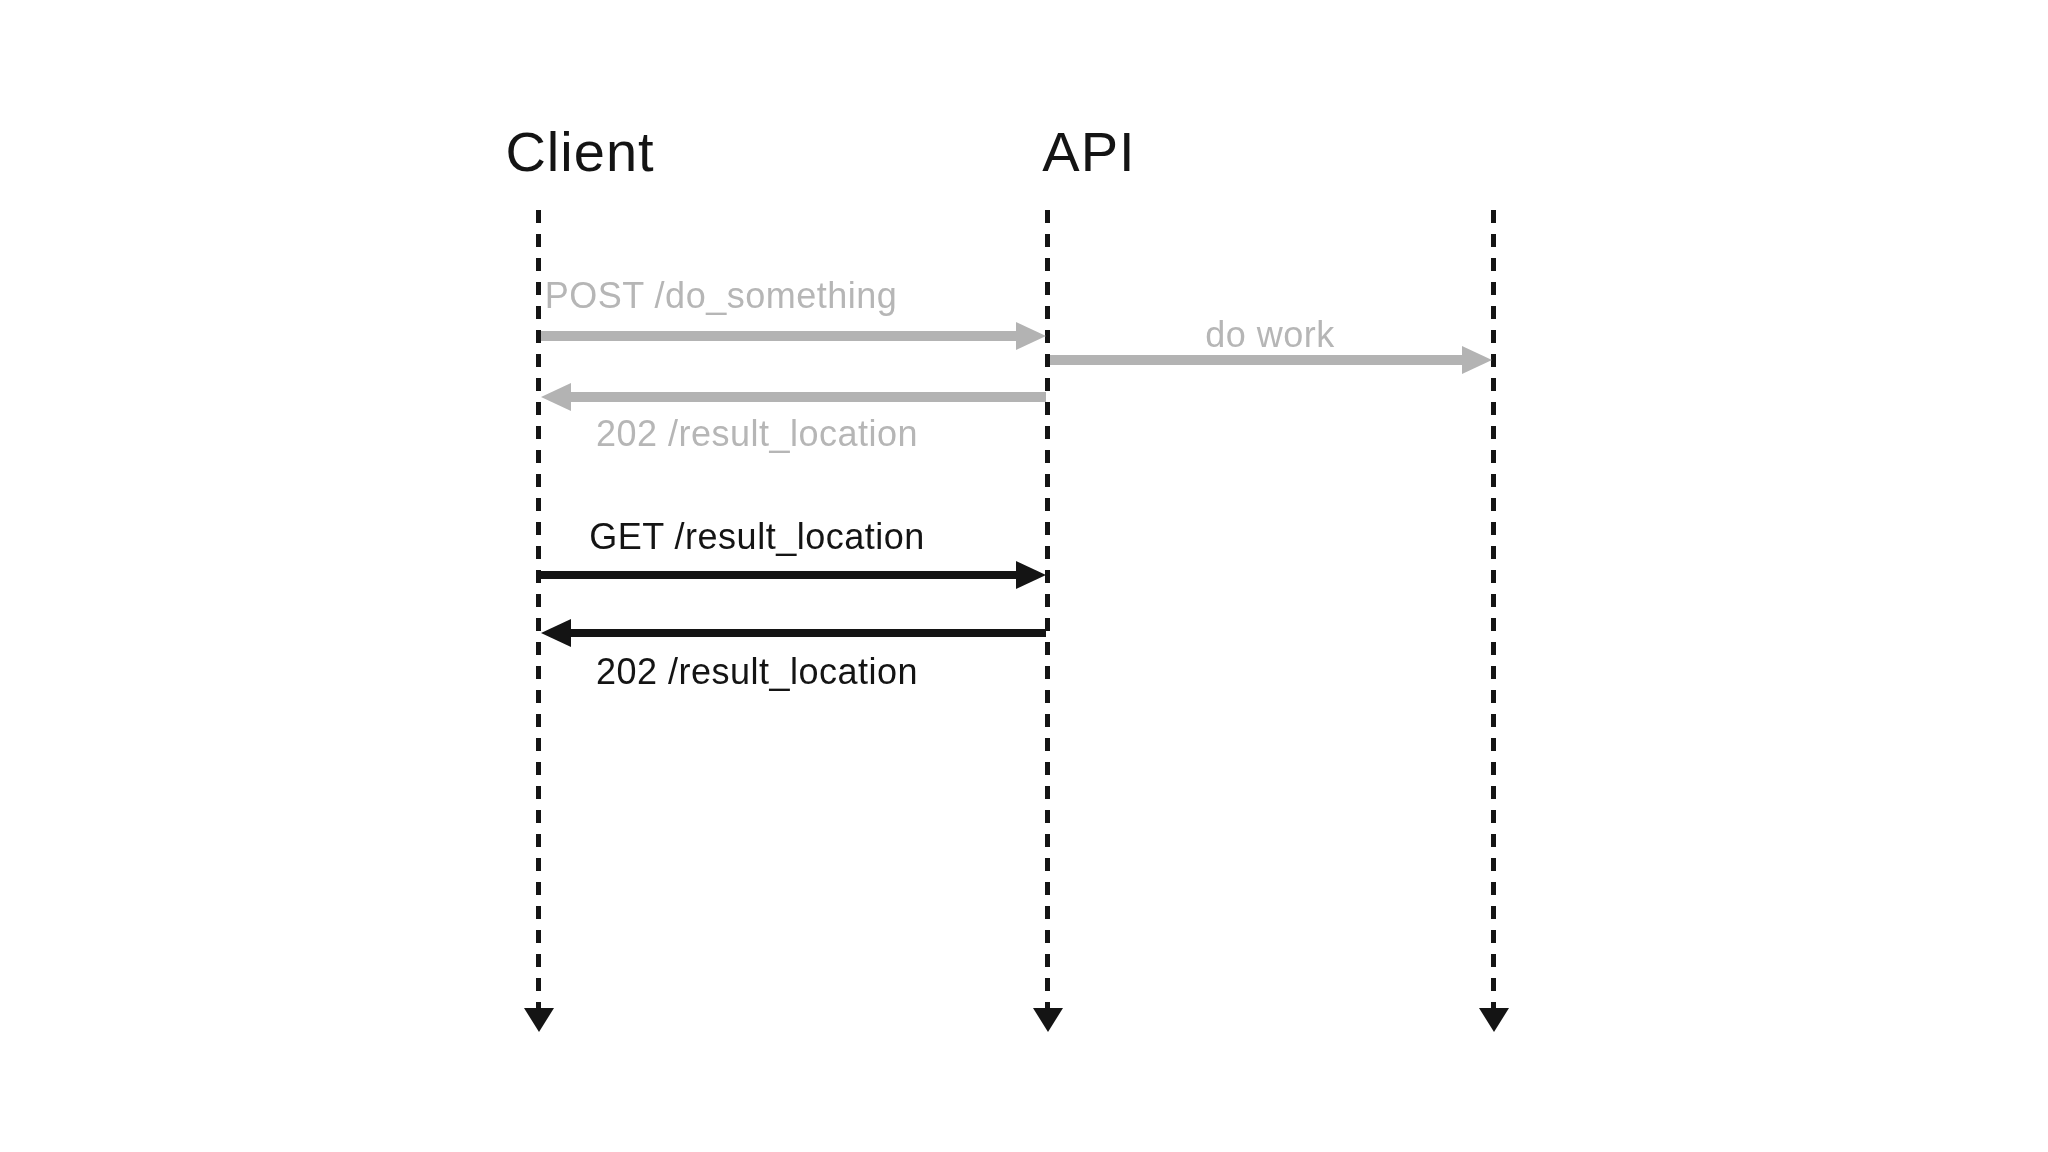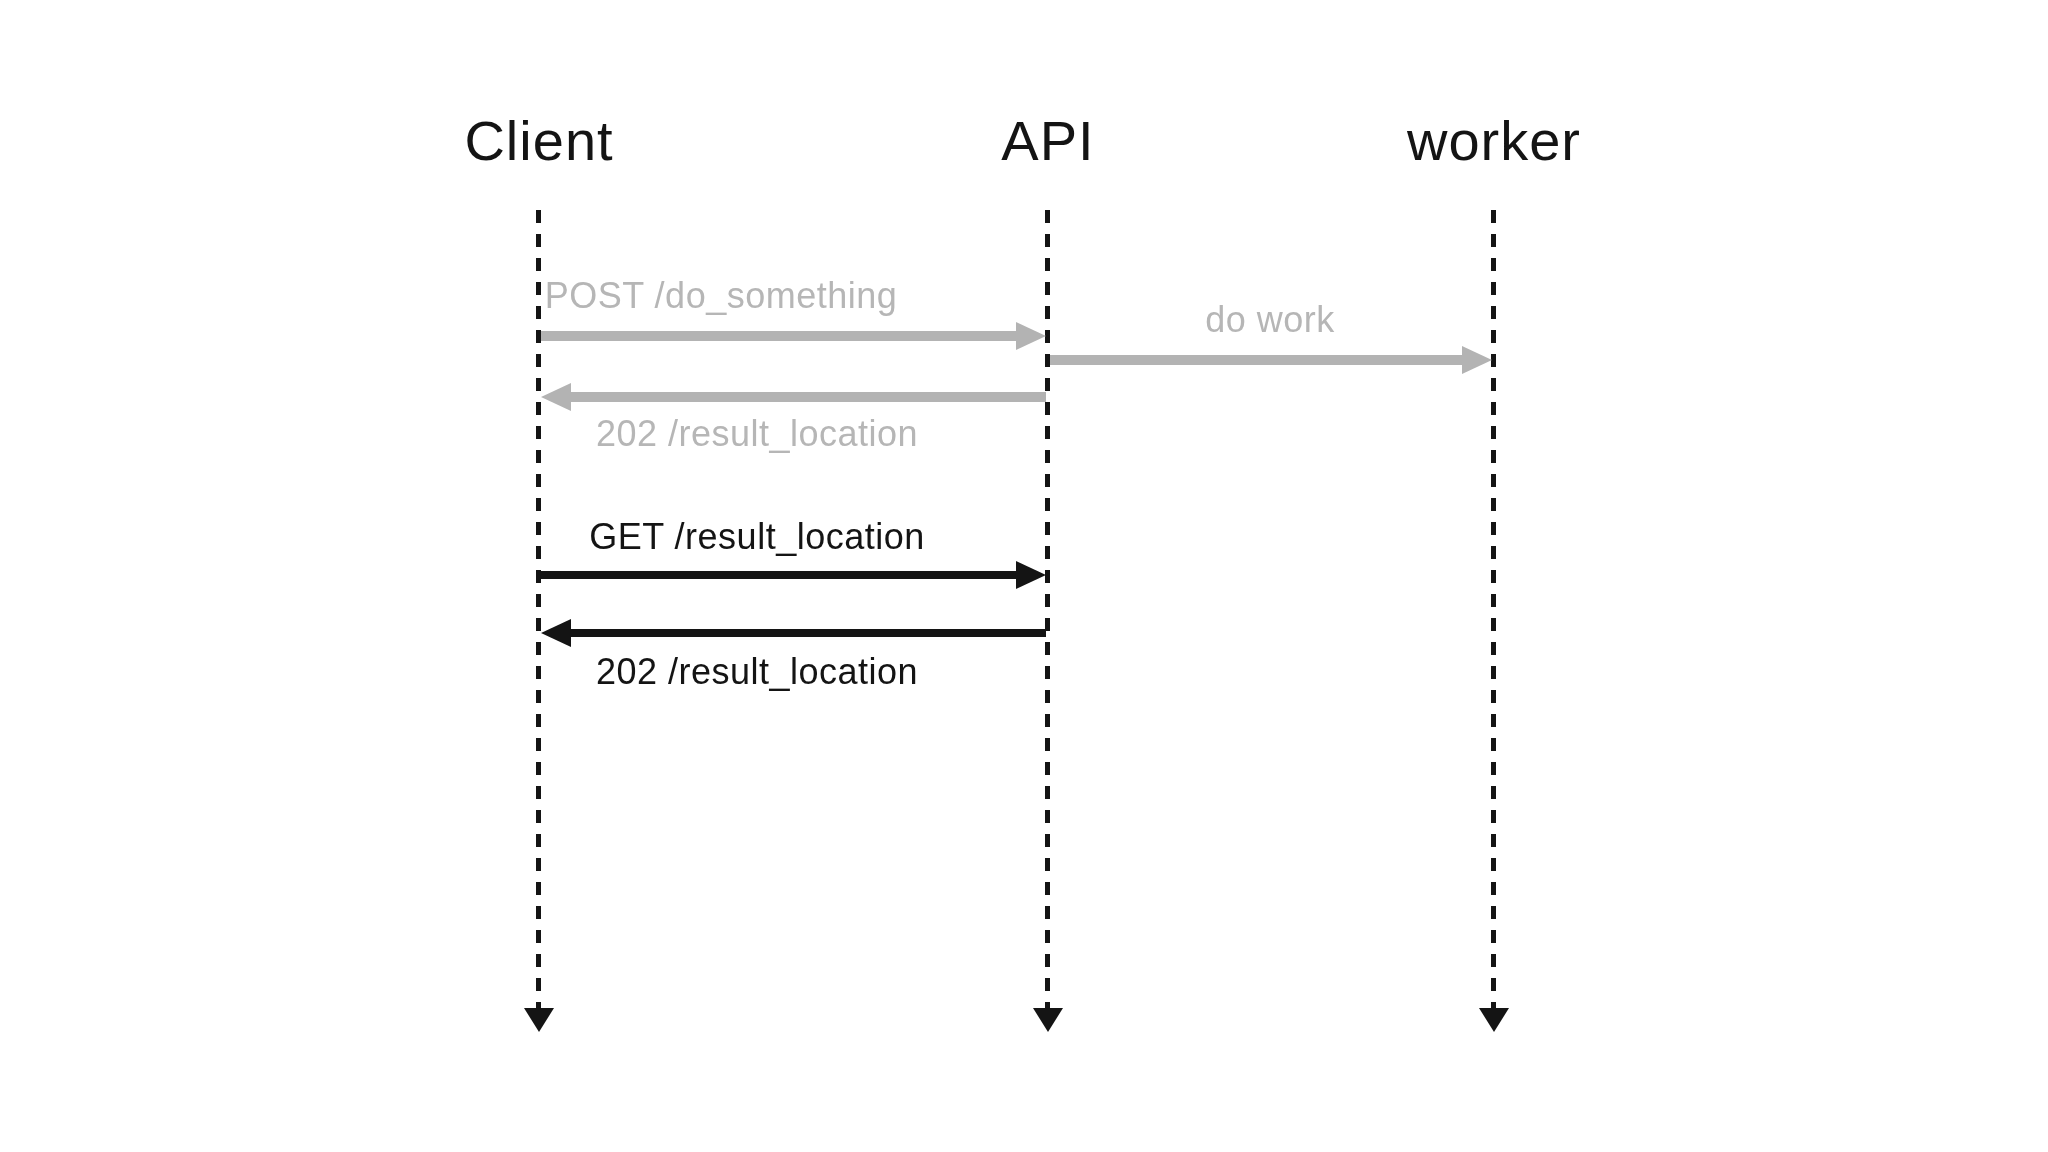--- a/index.html
+++ b/index.html
@@ -10,27 +10,28 @@
   .canvas {
     position: relative;
     width: 2048px;
     height: 1152px;
     background: var(--bg, #ffffff);
     font-family: "Liberation Sans", sans-serif;
     overflow: hidden;
   }
   .actor-label {
     position: absolute;
-    top: 113px;
+    top: 124px;
     transform: translateX(-50%);
     font-size: 56px;
     line-height: 1;
     color: var(--active, #141414);
     white-space: nowrap;
     letter-spacing: 1px;
+    margin-left: 41px;
   }
   .lifeline {
     position: absolute;
     top: 210px;
     width: 5px;
     height: 798px;
     background: repeating-linear-gradient(
       to bottom,
       var(--active, #141414) 0px,
       var(--active, #141414) 13px,
@@ -87,37 +88,36 @@
   .msg-label.gray-t { color: var(--past-text, #b6b6b6); }
   .msg-label.black-t { color: var(--active, #141414); }
 </style>
 </head>
 <body>
 
 <div class="canvas">
 
   <div class="actor-label" style="left:539px">Client</div>
   <div class="actor-label" style="left:1048px">API</div>
-  <div class="actor-label" style="left:1494px">worker</div>
 
   <div class="lifeline" style="left:536px"></div>
   <div class="lifeline" style="left:1045px"></div>
   <div class="lifeline" style="left:1491px"></div>
   <div class="lifeline-arrow" style="left:524px"></div>
   <div class="lifeline-arrow" style="left:1033px"></div>
   <div class="lifeline-arrow" style="left:1479px"></div>
 
   <div>
     <div class="msg-label gray-t" style="left:721px; top:276px">POST /do_something</div>
     <div class="shaft past" style="left:541px; top:331px; width:477px"></div>
     <div class="head-right past-h" style="left:1016px; top:322px"></div>
   </div>
 
   <div>
-    <div class="msg-label gray-t" style="left:1270px; top:300px">do work</div>
+    <div class="msg-label gray-t" style="left:1270px; top:315px">do work</div>
     <div class="shaft past" style="left:1050px; top:355px; width:414px"></div>
     <div class="head-right past-h" style="left:1462px; top:346px"></div>
   </div>
 
   <div>
     <div class="head-left past-h" style="left:541px; top:383px"></div>
     <div class="shaft past" style="left:569px; top:392px; width:477px"></div>
     <div class="msg-label gray-t" style="left:757px; top:414px">202 /result_location</div>
   </div>
 

